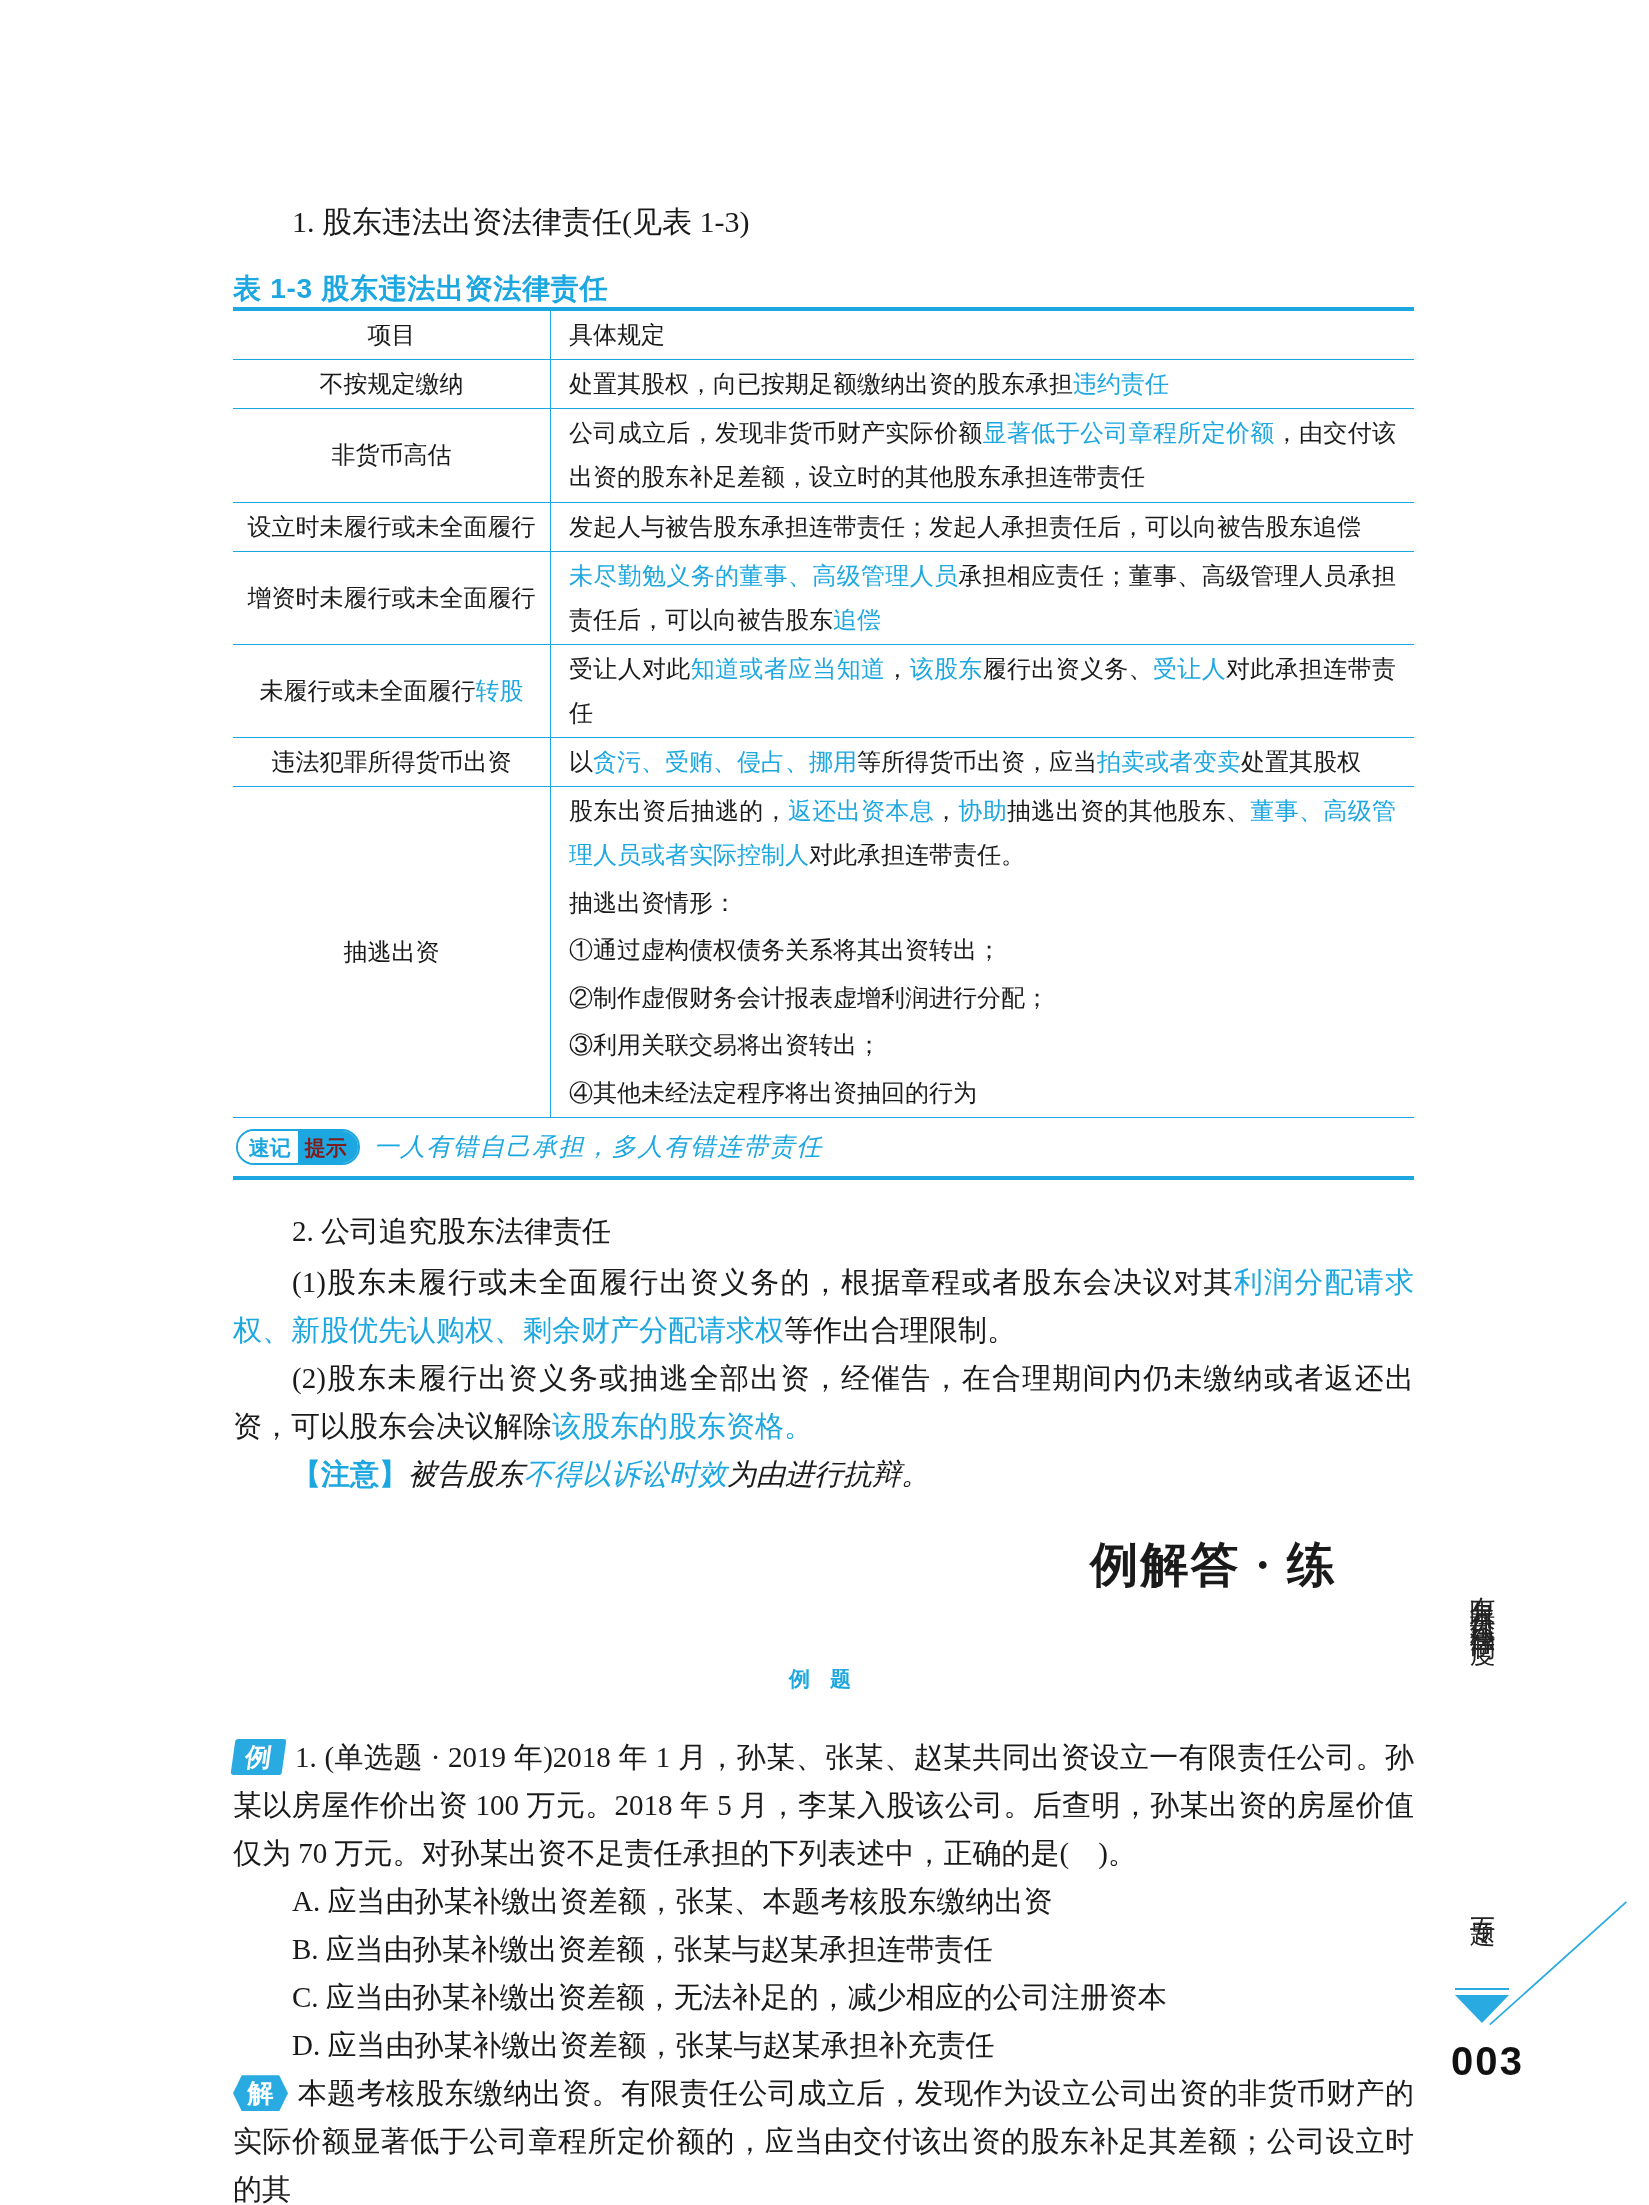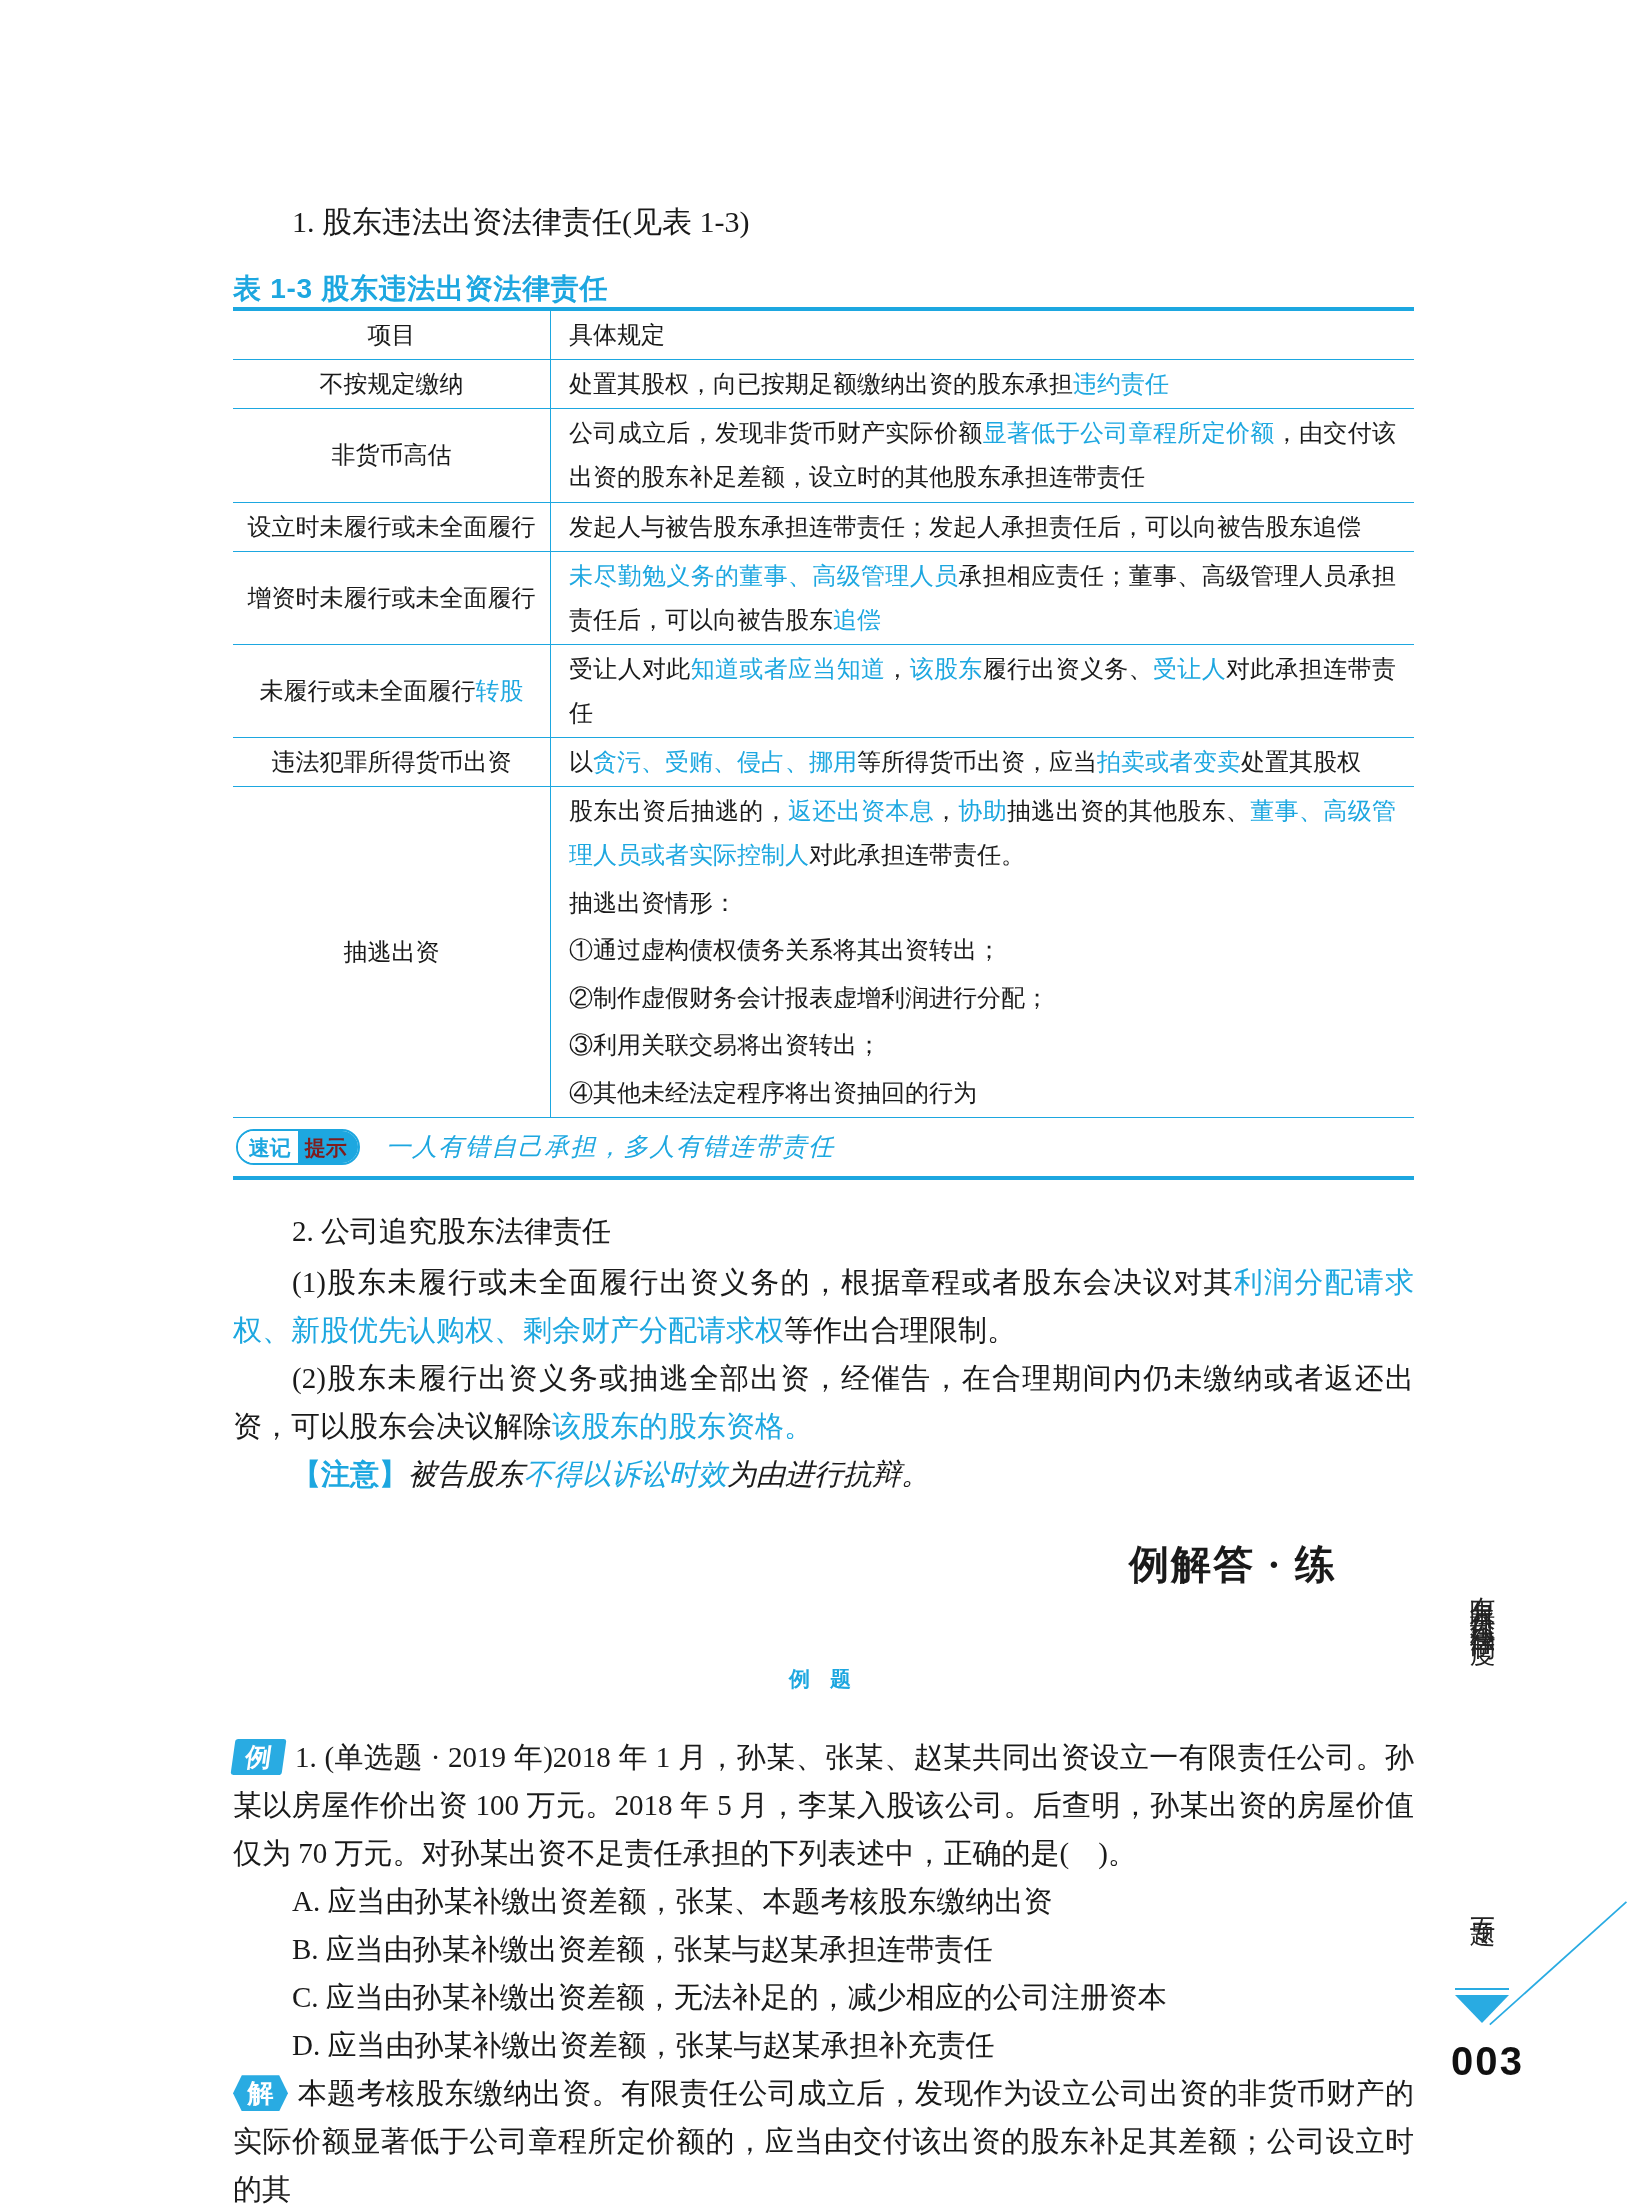--- a/index.html
+++ b/index.html
@@ -26,33 +26,33 @@
   .row{display:flex;border-top:1.4px solid #1da7e0;}
   .row.hdr{border-top:none;}
   .c1{
     width:318px;flex:none;display:flex;align-items:center;justify-content:center;
     text-align:center;border-right:1.4px solid #1da7e0;padding:2.1px 7px;box-sizing:border-box;
   }
   .c2{flex:1;padding:2.1px 18px;text-align:justify;}
   .c2.hc{text-align:left;}
   .c2 .rp + .rp{margin-top:3.5px;}
 
-  .tip-row{border-top:1.4px solid #1da7e0;display:flex;align-items:center;gap:26px;padding:7px 0 7px 2.8px;}
+  .tip-row{border-top:1.4px solid #1da7e0;display:flex;align-items:center;gap:14px;padding:7px 0 7px 2.8px;}
   .sj{display:inline-flex;border:2.1px solid #1da7e0;border-radius:691px;overflow:hidden;
       font-family:"Liberation Sans","DejaVu Sans",sans-serif;font-size:21px;line-height:1;flex:none;}
   .sj .l{color:#1da7e0;background:#fff;padding:5.5px 7px 5.5px 11px;font-weight:bold;}
   .sj .r{color:#7f1d1d;background:#1da7e0;padding:5.5px 11px 5.5px 7px;font-weight:bold;}
   .tip-text{font-size:25px;letter-spacing:1.4px;}
 
   .h2{font-size:29px;line-height:39px;margin:32px 0 7px;text-indent:59px;}
   .para{font-size:29px;line-height:48px;text-align:justify;margin:0;}
   .para.indent .rp{text-indent:59px;}
 
   .banner{
-    font-size:40px;font-weight:bold;text-align:right;padding-right:77px;
+    font-size:48px;font-weight:bold;text-align:right;padding-right:77px;
     margin:40px 0 0;line-height:54px;letter-spacing:2.1px;
   }
   .ex-label{
     color:#1da7e0;text-align:center;font-weight:bold;font-size:21px;line-height:35px;
     margin:69px 0 0;letter-spacing:7px;
     font-family:"Liberation Sans","DejaVu Sans",sans-serif;
   }
 
   .qa{font-size:29px;line-height:48px;text-align:justify;margin:0;}
   .qa.qblock{margin-top:37px;}

